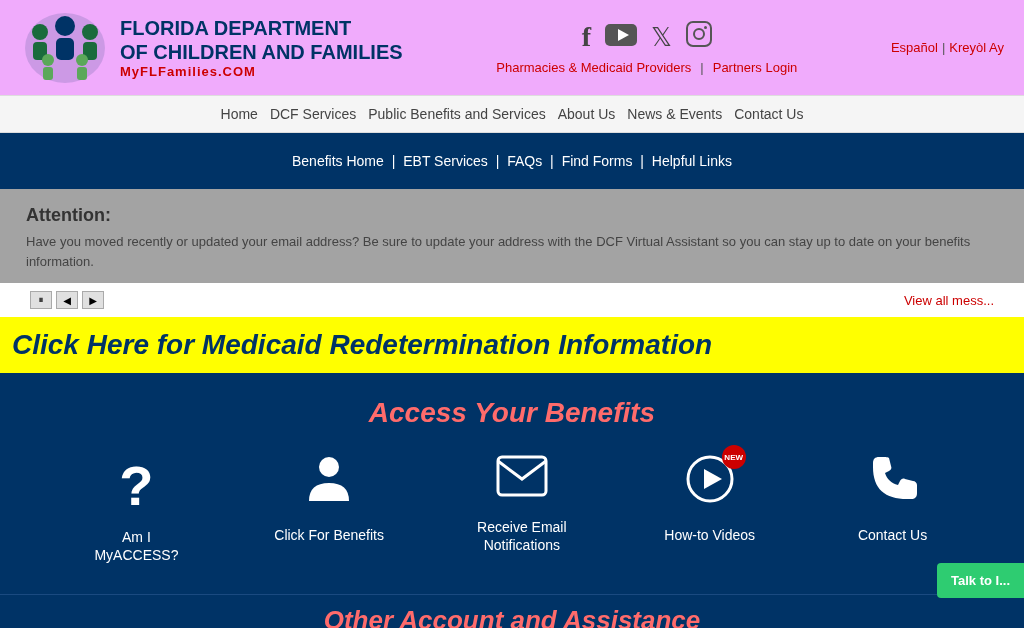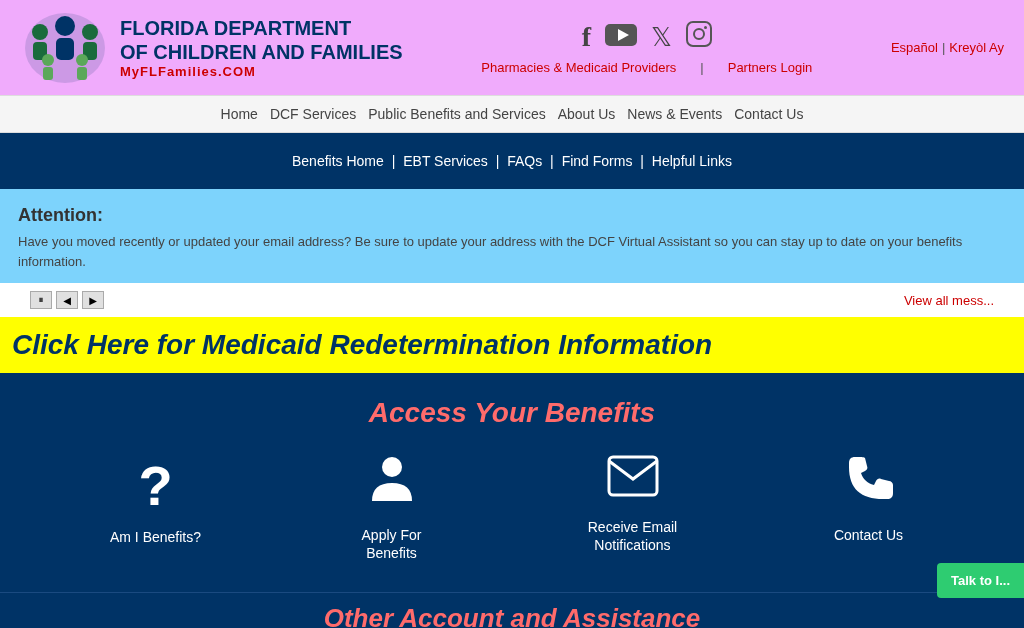--- a/index.html
+++ b/index.html
@@ -9,40 +9,40 @@
     .header { display: flex; align-items: center; justify-content: space-between; padding: 10px 20px; background: #f0abfc; border-bottom: 1px solid #ddd; }
     .logo-area { display: flex; align-items: center; gap: 10px; }
     .logo-icon { width: 90px; height: 75px; }
     .logo-text { display: flex; flex-direction: column; justify-content: center; }
     .logo-title { font-size: 20px; font-weight: 900; color: #003366; line-height: 1.2; text-transform: uppercase; }
     .logo-subtitle { font-size: 13px; color: #cc0000; font-weight: bold; letter-spacing: 1px; }
 
     .header-center { display: flex; flex-direction: column; align-items: center; gap: 6px; }
     .social-icons { display: flex; gap: 14px; align-items: center; }
     .social-icon { font-size: 26px; color: #555; }
-    .header-links { display: flex; gap: 24px; align-items: center; }
+    .header-links { display: flex; gap: 9px; align-items: center; }
     .header-link { color: #cc0000; font-size: 13px; text-decoration: none; }
     .header-link-sep { color: #555; font-size: 13px; }
 
     .header-right { display: flex; flex-direction: column; align-items: flex-end; gap: 4px; }
     .lang-links { display: flex; gap: 4px; align-items: center; font-size: 13px; }
     .lang-link { color: #cc0000; text-decoration: none; }
     .lang-sep { color: #555; }
 
     
     .nav { background: #f5f5f5; border-bottom: 1px solid #ddd; display: flex; justify-content: center; gap: 12px; padding: 10px 0; }
     .nav-item { color: #444; font-size: 14px; text-decoration: none; cursor: pointer; }
 
     
     .breadcrumb-bar { background: #003366; color: #fff; text-align: center; padding: 20px 0; font-size: 14px; }
     .breadcrumb-bar a { color: #fff; text-decoration: none; }
     .breadcrumb-sep { color: #fff; margin: 0 4px; }
 
     
-    .attention-box { padding: 16px 18px 12px; background: #7dd3fc; }
+    .attention-box { padding: 16px 26px 12px; background: #a3a3a3; }
     .attention-title { font-size: 18px; font-weight: bold; color: #333; margin-bottom: 6px; }
     .attention-text { font-size: 13px; color: #444; line-height: 1.5; }
 
     
     .slideshow-controls { display: flex; align-items: center; justify-content: space-between; padding: 8px 30px; }
     .slide-btns { display: flex; gap: 4px; }
     .slide-btn { width: 22px; height: 18px; border: 1px solid #aaa; background: #e0e0e0; cursor: pointer; font-size: 10px; display: flex; align-items: center; justify-content: center; }
     .view-all { color: #cc0000; font-size: 13px; text-decoration: none; cursor: pointer; }
 
     
@@ -172,44 +172,54 @@
   <span class="yellow-banner-text">Click Here for Medicaid Redetermination Information</span>
 </div>
 
 <div class="benefits-section">
   <div class="benefits-title">Access Your Benefits</div>
 
   <div class="benefits-grid">
 
     <div class="benefit-item">
       <div class="benefit-icon" style="font-size:56px; font-weight:bold; color:#fff;">?</div>
-      <div class="benefit-label">Am I Benefits?</div>
+      <div class="benefit-label">Am I MyACCESS?</div>
     </div>
 
     <div class="benefit-item">
       <div class="benefit-icon">
         <svg width="52" height="52" viewBox="0 0 52 52" xmlns="http://www.w3.org/2000/svg">
           <circle cx="26" cy="14" r="10" fill="white"></circle>
           <path d="M6 48 Q6 30 26 30 Q46 30 46 48" fill="white"></path>
         </svg>
       </div>
-      <div class="benefit-label">Apply For Benefits</div>
+      <div class="benefit-label">Click For Benefits</div>
     </div>
 
 
     <div class="benefit-item">
       <div class="benefit-icon">
         <svg width="52" height="42" viewBox="0 0 52 42" xmlns="http://www.w3.org/2000/svg">
           <rect x="2" y="2" width="48" height="38" rx="4" fill="none" stroke="white" stroke-width="3"></rect>
           <path d="M2 6 L26 24 L50 6" fill="none" stroke="white" stroke-width="3"></path>
         </svg>
       </div>
       <div class="benefit-label">Receive Email Notifications</div>
     </div>
 
+    <div class="benefit-item">
+      <div class="benefit-icon" style="position:relative; display:inline-block;">
+        <svg width="52" height="52" viewBox="0 0 52 52" xmlns="http://www.w3.org/2000/svg">
+          <circle cx="26" cy="26" r="22" fill="none" stroke="white" stroke-width="3"></circle>
+          <polygon points="20,16 20,36 38,26" fill="white"></polygon>
+        </svg>
+        <span style="position:absolute; top:-8px; right:-10px; background:#cc0000; color:#fff; font-size:8px; font-weight:bold; border-radius:50%; width:24px; height:24px; display:flex; align-items:center; justify-content:center;">NEW</span>
+      </div>
+      <div class="benefit-label">How-to Videos</div>
+    </div>
 
     <div class="benefit-item">
       <div class="benefit-icon">
         <svg width="48" height="52" viewBox="0 0 48 52" xmlns="http://www.w3.org/2000/svg">
           <path d="M10 4 C6 4 4 6 4 10 L4 14 C4 36 16 46 38 46 L42 46 C46 46 48 44 48 40 L48 32 C48 30 46 28 44 28 L36 26 C34 25 32 26 31 28 L29 32 C22 30 18 26 16 20 L20 18 C22 17 23 15 22 13 L20 5 C19 4 18 4 10 4 Z" fill="white"></path>
         </svg>
       </div>
       <div class="benefit-label">Contact Us</div>
     </div>
 

